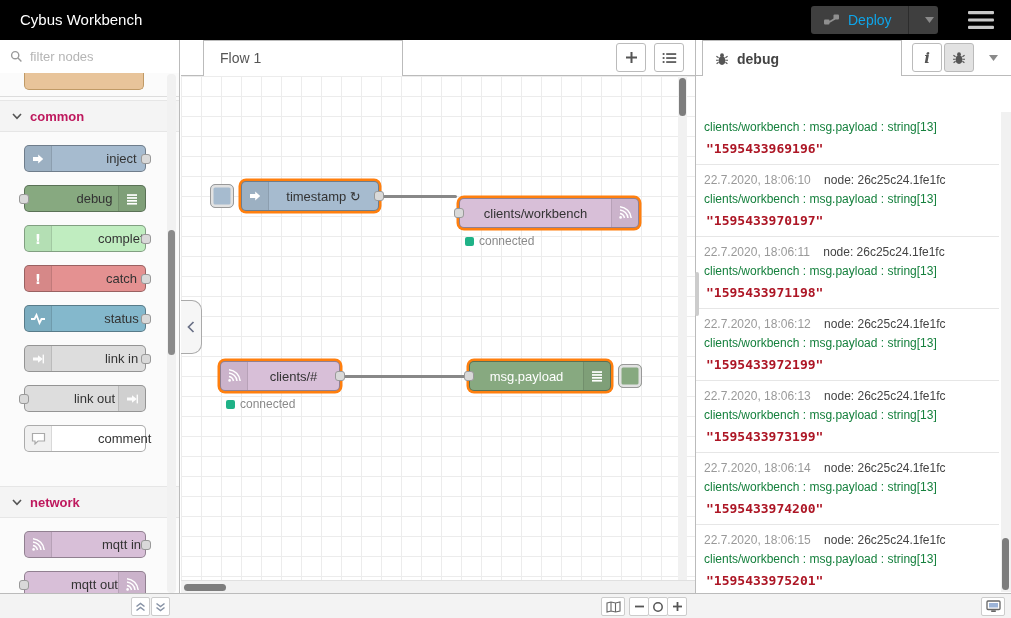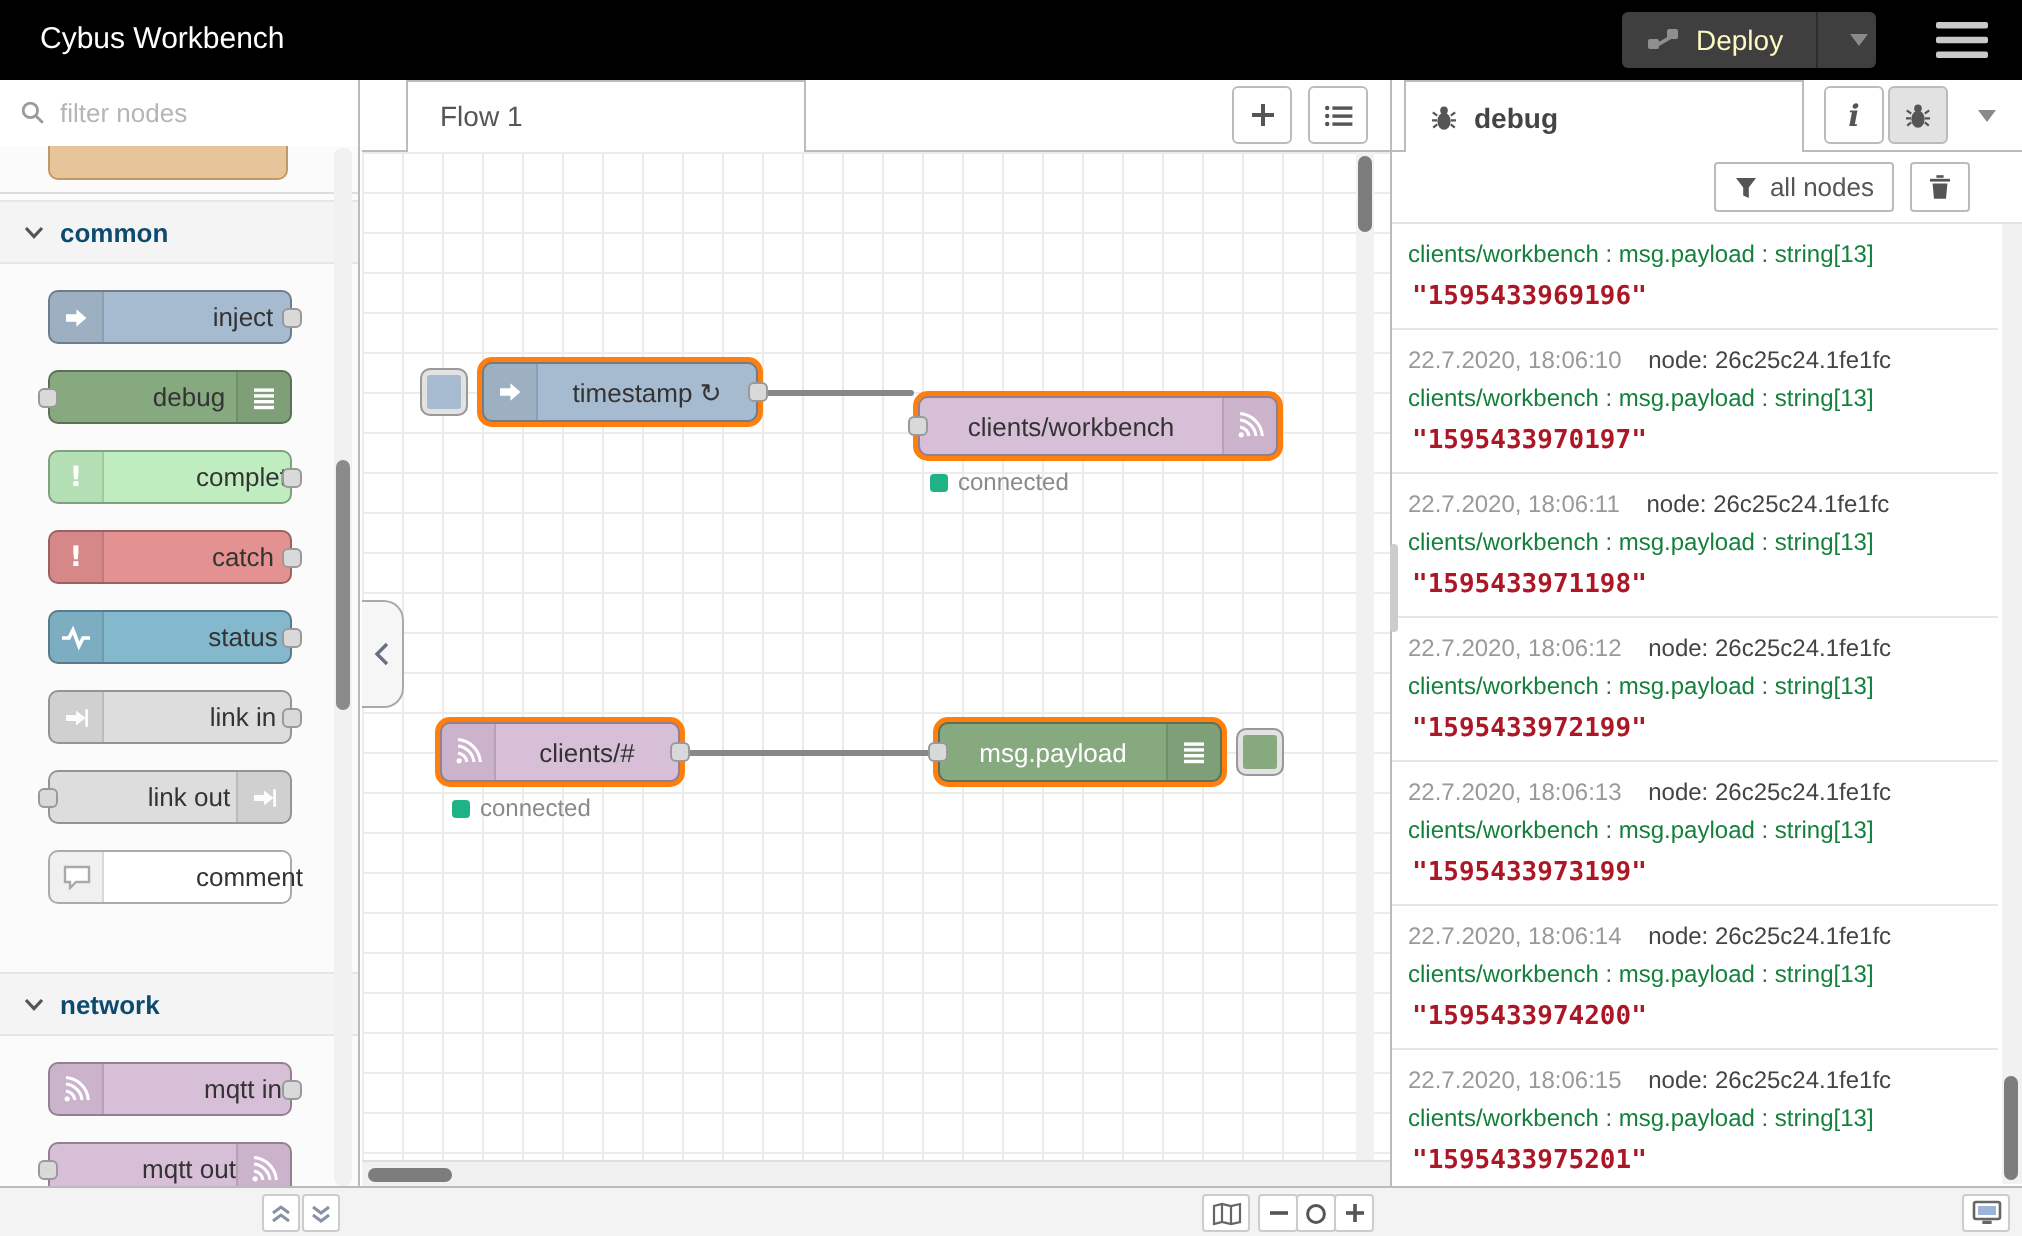--- a/index.html
+++ b/index.html
@@ -5,41 +5,41 @@
   * { margin:0; padding:0; box-sizing:border-box; }
   html,body { width:1011px; height:618px; }
   body { position:relative; overflow:hidden; font-family:"Liberation Sans",sans-serif; background:#fff; color:#333;
          --sel:#ff7f0e; --conn:#1fb287; }
   .icn { display:inline-flex; align-items:center; justify-content:center; }
 
   
   .header { position:absolute; left:0; top:0; width:1011px; height:40px; background:#000; }
   .app-title { position:absolute; left:20px; top:11px; font-size:15px; color:#fff; }
   .deploy { position:absolute; right:73px; top:6px; height:28px; width:127px; background:#3f3f3f; border-radius:3px;
-            display:flex; align-items:center; color:#fef9c3; font-size:14px; cursor:default;text-align:center; }
+            display:flex; align-items:center; color:#0ea5e9; font-size:14px; cursor:default;text-align:center; }
   .deploy .icn { margin-left:12px; }
   .deploy-label { margin-left:8px; }
   .deploy-caret { position:absolute; right:0; top:0; width:30px; height:28px; border-left:1px solid #2c2c2c;
                   display:flex; align-items:center; justify-content:center; }
   .menu-btn { position:absolute; right:17px; top:10px; width:26px; height:20px; }
 
   
   .palette { position:absolute; left:0; top:40px; width:180px; height:553px; background:#fbfbfb;
              border-right:1px solid #bbb; overflow:hidden; }
   .filter-row { position:absolute; left:0; top:0; width:100%; height:33px; background:#fff; display:flex;
                 align-items:center; padding-left:10px; gap:7px; z-index:5; }
   .filter-input { border:none; outline:none; width:130px; font-size:13px; color:#333; background:transparent;
                   font-family:"Liberation Sans",sans-serif; }
   .filter-input::placeholder { color:#b5b5b5; }
   .clipped-node { position:absolute; left:24px; top:28px; width:120px; height:22px; background:#e8c49a;
                   border:1px solid #c09a66; border-top:3px solid #ba9053; border-radius:5px; z-index:1; }
   .pal-divider { position:absolute; left:0; top:56px; width:100%; border-top:1px solid #ddd; }
   .pal-header { position:absolute; left:0; width:100%; height:32px; display:flex; align-items:center; gap:8px;
                 padding-left:12px; background:#f4f4f4; border-bottom:1px solid #e6e6e6; border-top:1px solid #e6e6e6;
-                font-size:13px; font-weight:bold; color:#0c4a6e; cursor:pointer; }
+                font-size:13px; font-weight:bold; color:#be185d; cursor:pointer; }
   .h-common { top:60px; } .h-network { top:446px; }
   .pal-items { position:absolute; left:0; width:100%; }
   .items-common { top:92px; } .items-network { top:478px; }
   .pitem { height:40px; position:relative; }
   .pitem .fnode { position:absolute; left:24px; top:13px; width:122px; }
   .pitem .nbody { height:27px;padding-left:46px; }
   .pal-scroll-track { position:absolute; right:3px; top:34px; bottom:0; width:9px; background:#f1f1f1; border-radius:4px; }
   .pal-scroll-thumb { position:absolute; right:1px; top:156px; width:7px; height:125px; background:#8a8a8a; border-radius:4px; }
 
   
@@ -588,41 +588,20 @@
     </div>
     <div class="sb-caret">
       <span class="icn">
           <svg width="9" height="6">
             <path d="M0 0h9L4.5 6z" fill="#8a8a8a"></path>
           </svg>
         </span>
     </div>
   </div>
 
-  <div class="sb-toolbar">
-    <div class="btn-allnodes">
-      <span class="icn">
-          <svg width="12" height="12" viewBox="0 0 12 12">
-            <path d="M1 1h10L7.4 5.8V11l-2.8-1.2V5.8z" fill="#555"></path>
-          </svg>
-        </span>
-      <span>all nodes</span>
-    </div>
-    <div class="btn-trash">
-      <span class="icn">
-          <svg width="12" height="13" viewBox="0 0 12 13">
-            <g fill="#555">
-              <rect x="4.2" y="0.6" width="3.6" height="1.3"></rect>
-              <rect x="1" y="2.4" width="10" height="1.4"></rect>
-              <path d="M2.3 4.8h7.4l-.7 7.6H3z"></path>
-            </g>
-          </svg>
-        </span>
-    </div>
-  </div>
 
   <div class="dmsgs">
 
   <div class="dmsg">
 
       <div class="dmsg-topic">clients/workbench : msg.payload : string[13]</div>
       <div class="dmsg-payload">"1595433969196"</div>
     </div>
       <div class="dmsg">
       <div class="dmsg-meta">

